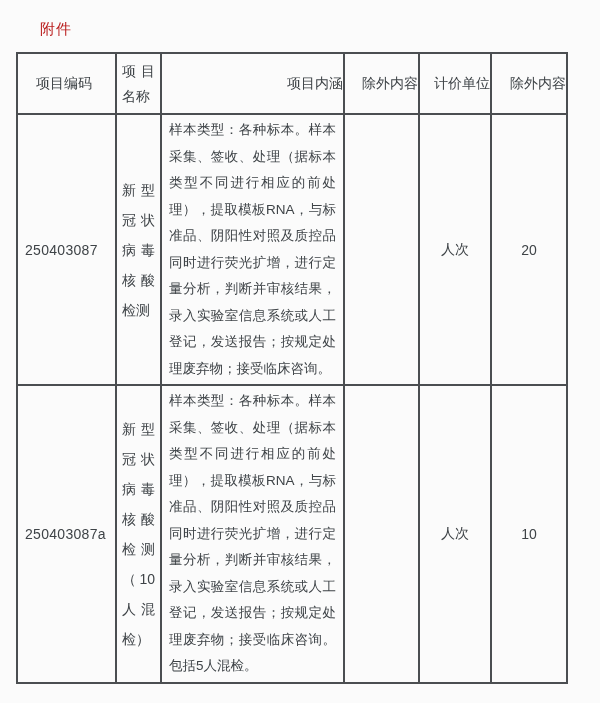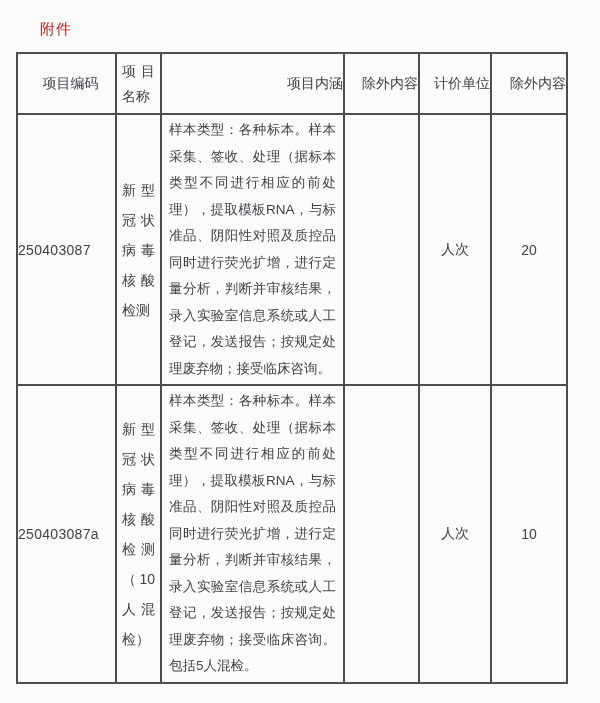--- a/index.html
+++ b/index.html
@@ -24,32 +24,32 @@
     border: 2px solid #4b4e51;
     font-size: 14px;
     vertical-align: middle;
     overflow: hidden;
   }
   td.title-cell {
     height: 40px; text-align: center;
     font-size: 14px; letter-spacing: 0.5px; color: #3a3f43;
   }
   tr.header-row td { height: 61px; }
-  td.h-code { padding-left: 8px; text-align: center; }
+  td.h-code { padding-left: 18px; text-align: left; }
   td.h-center { text-align: right; font-family: Liberation Mono, monospace; }
   td.name-cell { padding: 0 5px; }
   .jline {
     display: flex; justify-content: space-between;
     line-height: 30px; font-size: 14px; white-space: nowrap;
   }
   .jline.single { justify-content: flex-start; }
   td.h-name .jline { line-height: 25px; }
   tr.data-row-1 td { height: 271px; }
   tr.data-row-2 td { height: 265px; }
-  td.code-cell { padding-left: 0; text-align: left; letter-spacing: 0.3px; }
+  td.code-cell { padding-left: 7px; text-align: left; letter-spacing: 0.3px; }
   td.content-cell {
     padding: 2px 7px;
     font-size: 13.5px; line-height: 26.5px;
     text-align: justify; text-justify: inter-ideograph;
     color: #3e4347;
     border-radius: 6px;
   }
   td.center-cell { text-align: center; }
 </style>
 </head>

